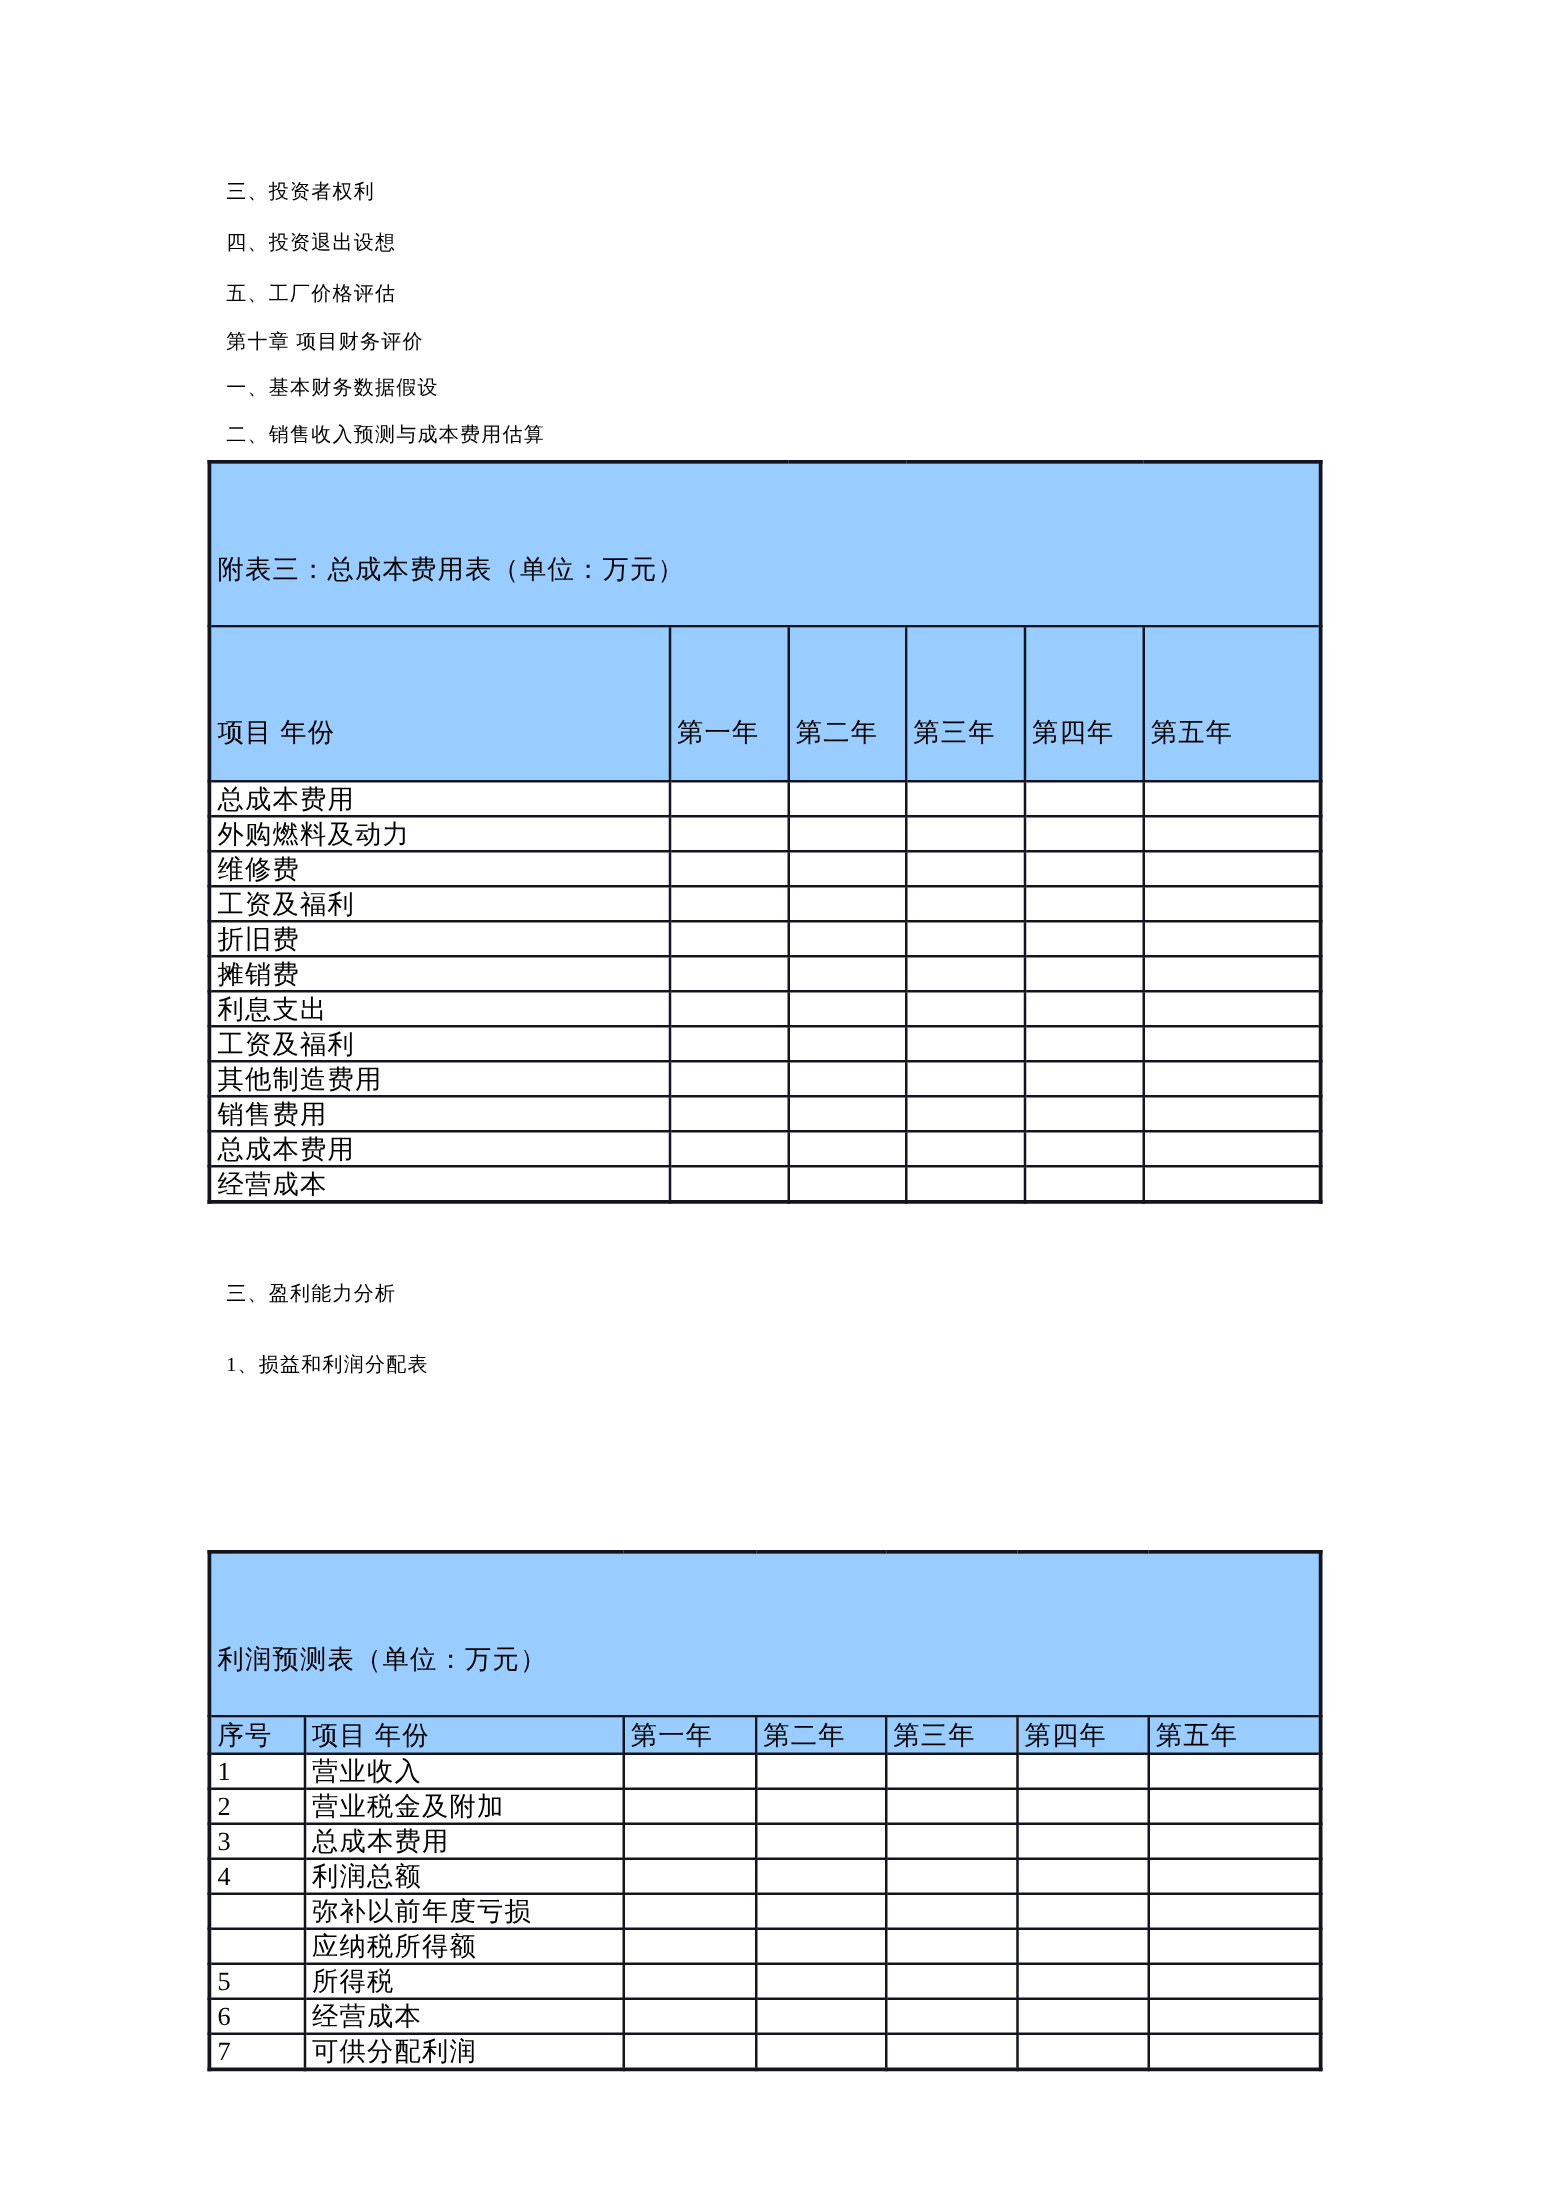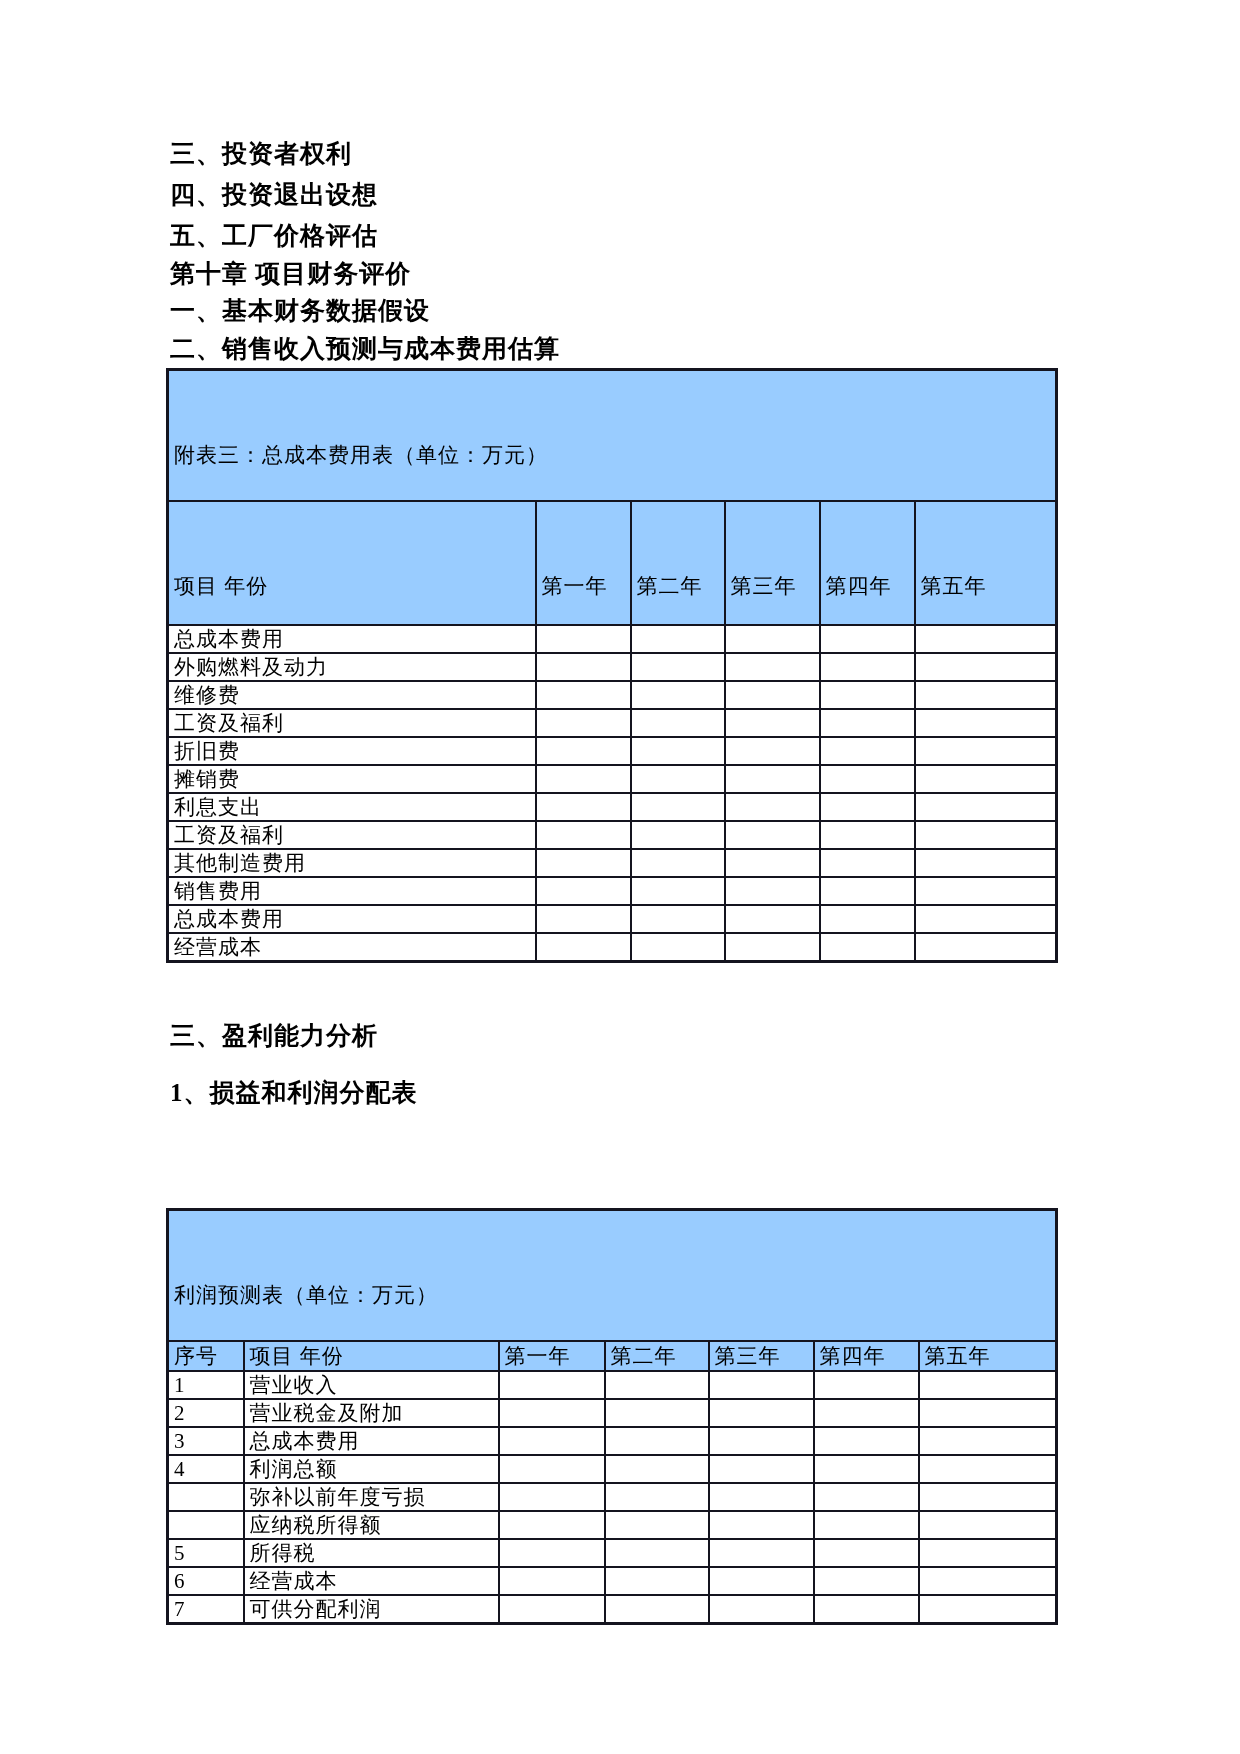--- a/index.html
+++ b/index.html
@@ -5,39 +5,39 @@
   html, body { margin: 0; padding: 0; }
   body {
     width: 1240px; height: 1754px;
     background: #ffffff;
     position: relative;
     font-family: "Liberation Serif", "DejaVu Serif", serif;
     color: #000000;
   }
   .page { position: absolute; inset: 0; }
   .hline {
-    position: absolute; left: 170px;
-    font-size: 25px; line-height: 27px;
-    white-space: pre; letter-spacing: 1px; font-weight: bold;
+    position: absolute; left: 181px;
+    font-size: 16px; line-height: 27px;
+    white-space: pre; letter-spacing: 1px;
   }
   table {
     position: absolute; left: 166px;
     border-collapse: collapse; table-layout: fixed;
     border: 3px solid #14141f;
     width: 889px;
   }
   td {
     border: 2px solid #14141f;
     padding: 0; margin: 0;
     font-size: 21px; font-weight: normal;
     text-align: left; overflow: hidden;
     letter-spacing: 1px;
   }
   #cost-table  { top: 368px; }
-  #profit-table{ top: 1208px; }
+  #profit-table{ top: 1240px; }
   .title-band {
     background: var(--hl, #99ccff);
     height: 98px;
     vertical-align: bottom;
     padding: 0 0 31px 5px;
   }
   .hdr-tall td {
     background: var(--hl, #99ccff);
     height: 98px;
     vertical-align: bottom;

